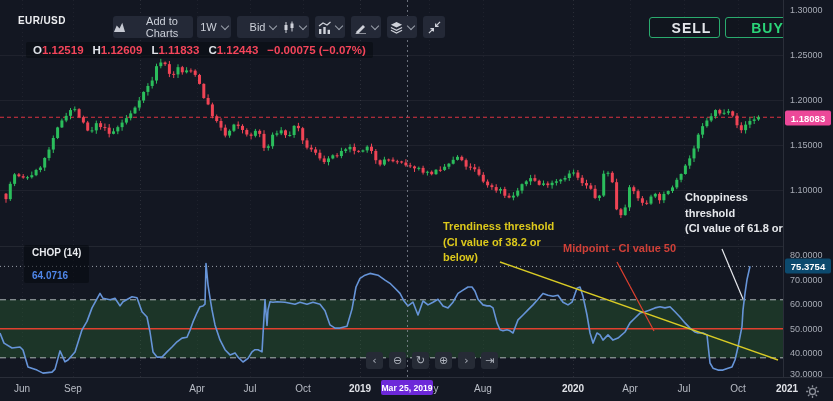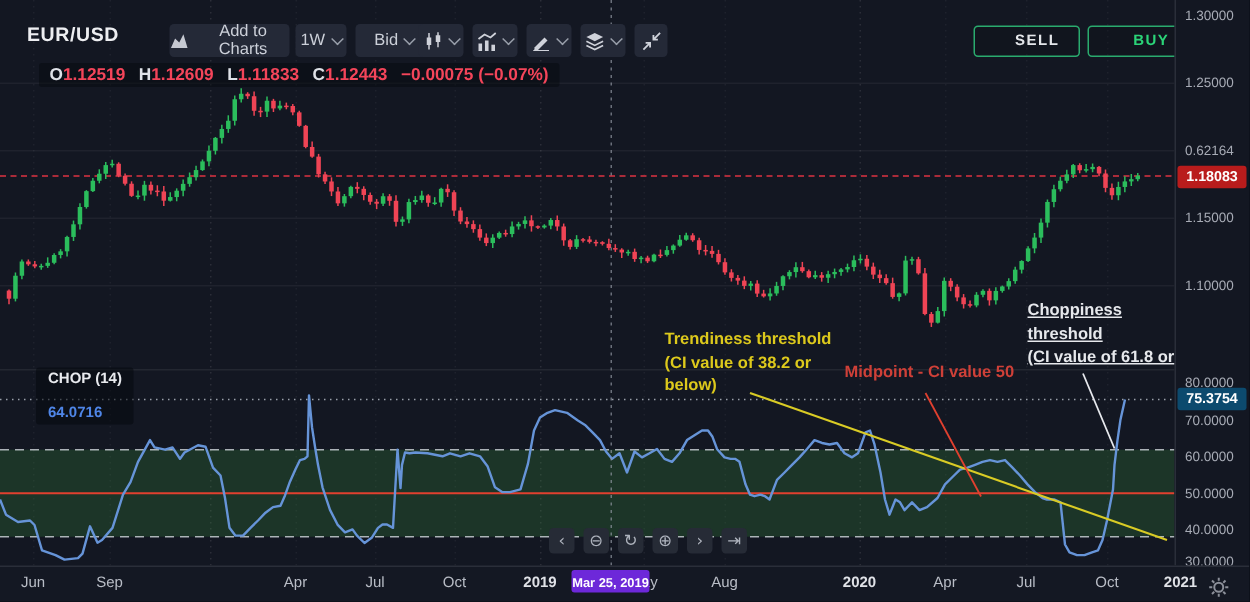--- a/index.html
+++ b/index.html
@@ -5,27 +5,27 @@
   html,body{margin:0;padding:0;background:#0c0f16;}
   #app{position:relative;width:833px;height:401px;background:#131722;overflow:hidden;
        font-family:"Liberation Sans","DejaVu Sans",sans-serif;-webkit-font-smoothing:antialiased;}
   #chart-svg{position:absolute;left:0;top:0;}
   .btn{position:absolute;top:16px;height:22px;background:#242937;border:0;border-radius:3px;
        display:flex;align-items:center;justify-content:center;gap:5px;color:#ccd0d9;
        font-size:11px;font-family:inherit;cursor:pointer;padding:0;}
   .btn svg{display:block;}
   .chev{width:5px;height:5px;border-right:1.4px solid #9aa0ab;border-bottom:1.4px solid #9aa0ab;
         transform:rotate(45deg);margin-top:-3px;}
-  #symbol{position:absolute;left:18px;top:15px;font-size:13px;font-weight:bold;color:#edeef1;letter-spacing:.4px;}
+  #symbol{position:absolute;left:18px;top:15px;font-size:10px;font-weight:bold;color:#edeef1;letter-spacing:.4px;}
   #ohlc{position:absolute;left:26px;top:42px;background:rgba(6,9,14,.5);border-radius:2px;
         padding:2px 7px;font-size:11.5px;font-weight:bold;display:flex;gap:9px;white-space:nowrap;}
   #ohlc .lb{color:#dfe2e8;}
   #ohlc .vl{color:#f4455a;}
   .tradebtn{position:absolute;top:17px;width:71px;height:21px;background:transparent;
-        border:1px solid #2aa express;border-radius:3px;font-family:inherit;font-size:10px;font-weight:bold;
+        border:1px solid #2aa express;border-radius:3px;font-family:inherit;font-size:14px;font-weight:bold;
         letter-spacing:1px;cursor:pointer;padding-left:20px;}
   #sell-btn{left:649px;border:1px solid #2aab6e;color:#e4e6ea;border-radius:3px;background:rgba(10,14,20,.25);}
   #buy-btn{left:725px;border:1px solid #2aab6e;color:#2bd478;border-radius:3px;background:rgba(10,14,20,.25);}
   #chop-label{position:absolute;left:24px;top:245px;background:rgba(6,9,14,.55);border-radius:2px;
         padding:2px 8px;font-size:10px;font-weight:bold;display:flex;gap:12px;flex-direction:column;}
   #chop-label .nm{color:#e8eaee;}
   #chop-label .vv{color:#4f86e8;}
   #price-axis{position:absolute;left:783px;top:0;width:50px;height:377px;background:#131722;
         border-left:1px solid #2a2e39;}
   .tick{position:absolute;left:6px;font-size:9px;color:#a7abb5;transform:translateY(-50%);white-space:nowrap;}
@@ -36,21 +36,21 @@
   .tlabel{position:absolute;top:5px;transform:translateX(-50%);font-size:10px;color:#b9bdc6;}
   .tlabel.year{color:#e0e2e7;font-weight:bold;}
   #date-tip{position:absolute;left:381px;top:2px;width:52px;height:15px;background:#6d28d9;border-radius:2px;
         color:#fff;font-size:8.6px;font-weight:bold;display:flex;align-items:center;justify-content:center;z-index:3;}
   #nav{position:absolute;left:366px;top:352px;display:flex;gap:6px;z-index:3;}
   #nav button{width:17px;height:17px;background:#262b36;border:0;border-radius:3px;color:#aeb3bd;
         font-size:11px;line-height:15px;padding:0;cursor:pointer;font-family:"DejaVu Sans",sans-serif;}
   .ann{position:absolute;font-size:11px;font-weight:bold;line-height:15.5px;z-index:2;}
   #ann-trend{left:443px;top:219px;color:#ddc91c;width:115px;}
   #ann-mid{left:563px;top:241px;color:#cf4038;}
-  #ann-chop{left:685px;top:200px;color:#e6e8ec;width:115px;text-decoration:underline;}
+  #ann-chop{left:685px;top:190px;color:#e6e8ec;width:115px;}
   #gear{position:absolute;left:805px;top:384px;width:15px;height:15px;color:#8b8f99;cursor:pointer;z-index:3;}
 </style>
 </head>
 <body>
 
 <div id="app">
 
   <svg id="chart-svg" width="833" height="401">
       <defs>
         <clipPath id="clip-price">
@@ -546,25 +546,25 @@
     <div>(CI value of 38.2 or</div>
     <div>below)</div>
   </div>
   <div id="ann-mid" class="ann">Midpoint  - CI value 50</div>
   <div id="ann-chop" class="ann">
     <div>Choppiness threshold</div>
     <div>(CI value of 61.8 or</div>
   </div>
 
   <div id="price-axis">
-    <div class="tag" id="last-price-tag" style="top:118px;background:#b91c1c;">1.18083</div>
+    <div class="tag" id="last-price-tag" style="top:118px;background:#ec4899;">1.18083</div>
     <div class="tag" id="last-chop-tag" style="top:266px;background:#0c4a6e;">75.3754</div>
   <div class="tick" style="top: 10px;">1.30000</div>
       <div class="tick" style="top: 55px;">1.25000</div>
-      <div class="tick" style="top: 100px;">0.62164</div>
+      <div class="tick" style="top: 100px;">1.20000</div>
       <div class="tick" style="top: 145px;">1.15000</div>
       <div class="tick" style="top: 190px;">1.10000</div>
       <div class="tick" style="top: 255px;">80.0000</div>
       <div class="tick" style="top: 280px;">70.0000</div>
       <div class="tick" style="top: 304px;">60.0000</div>
       <div class="tick" style="top: 329px;">50.0000</div>
       <div class="tick" style="top: 353px;">40.0000</div>
       <div class="tick" style="top: 374px;">30.0000</div>
     </div>
 

